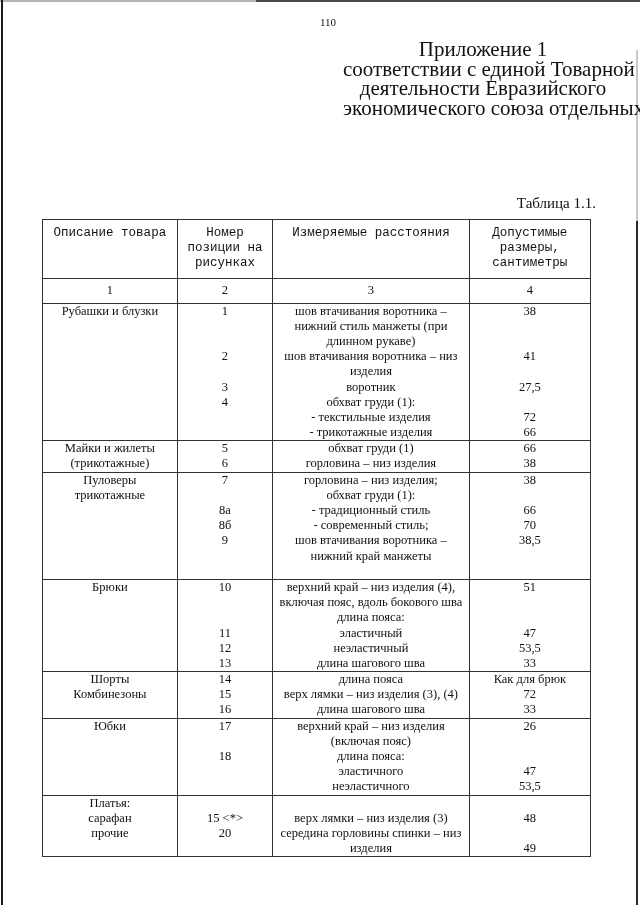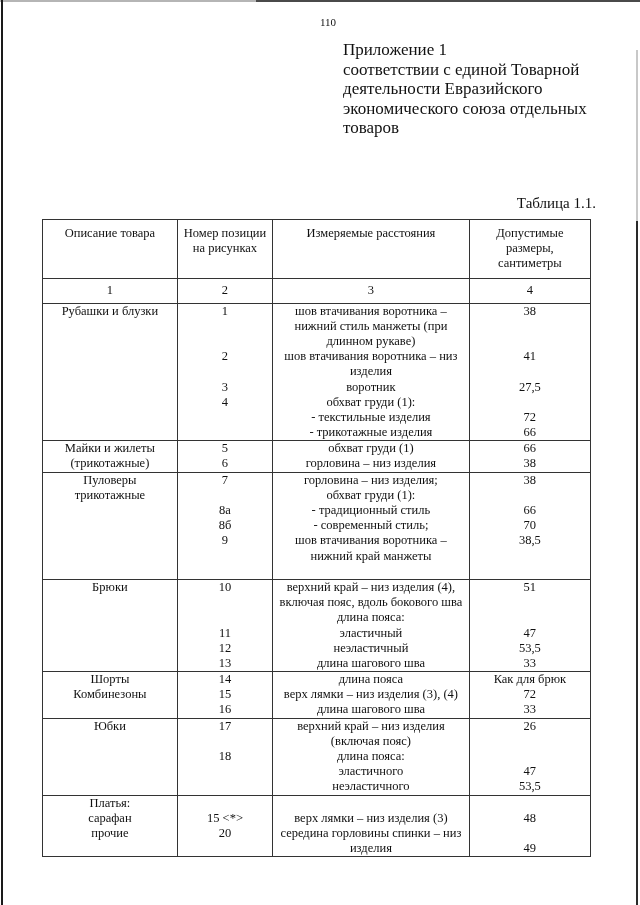--- a/index.html
+++ b/index.html
@@ -32,22 +32,23 @@
       position: absolute;
       left: 320px;
       top: 16px;
       font-size: 11px;
     }
     .appendix {
       position: absolute;
       left: 343px;
       top: 40px;
       width: 280px;
-      font-size: 17px;
+      font-size: 21px;
       line-height: 19.5px;
+      text-align: center;
     }
     .appendix div { white-space: nowrap; }
     .table-label {
       position: absolute;
       right: 44px;
       top: 195px;
       font-size: 15px;
     }
     table.main {
       position: absolute;
@@ -65,20 +66,21 @@
       text-align: center;
       padding: 0 3px;
       font-weight: normal;
     }
     table.main th {
       border-top: 1.4px solid #333;
       border-bottom: 1.4px solid #333;
       padding-top: 6px;
       padding-bottom: 6px;
       height: 44px;
+      font-family: Liberation Mono, monospace;
     }
     table.main tr.num-row td {
       border-bottom: 1.4px solid #333;
       height: 20px;
       padding-top: 4px;
       padding-bottom: 0;
     }
     table.main tr.group td {
       border-bottom: 1.4px solid #333;
     }
@@ -95,21 +97,20 @@
 <div class="edge-left"></div>
 <div class="edge-right"></div>
 
 <div class="page-number">110</div>
 
 <div class="appendix">
   <div>Приложение 1</div>
   <div>соответствии с единой Товарной</div>
   <div>деятельности Евразийского</div>
   <div>экономического союза отдельных</div>
-  <div>товаров</div>
 </div>
 
 <div class="table-label">Таблица 1.1.</div>
 
 <table class="main">
   <thead>
     <tr>
       <th class="col1">Описание товара</th>
       <th class="col2">Номер позиции на рисунках</th>
       <th class="col3">Измеряемые расстояния</th>

